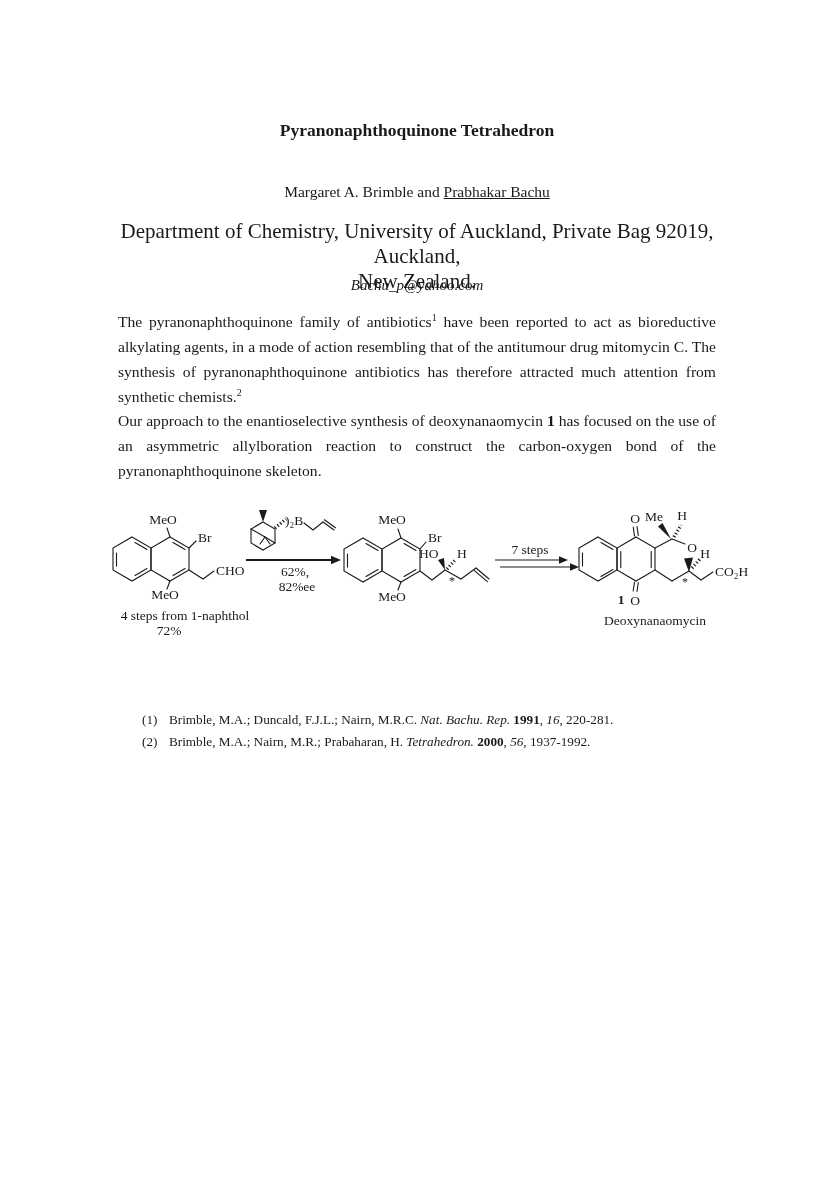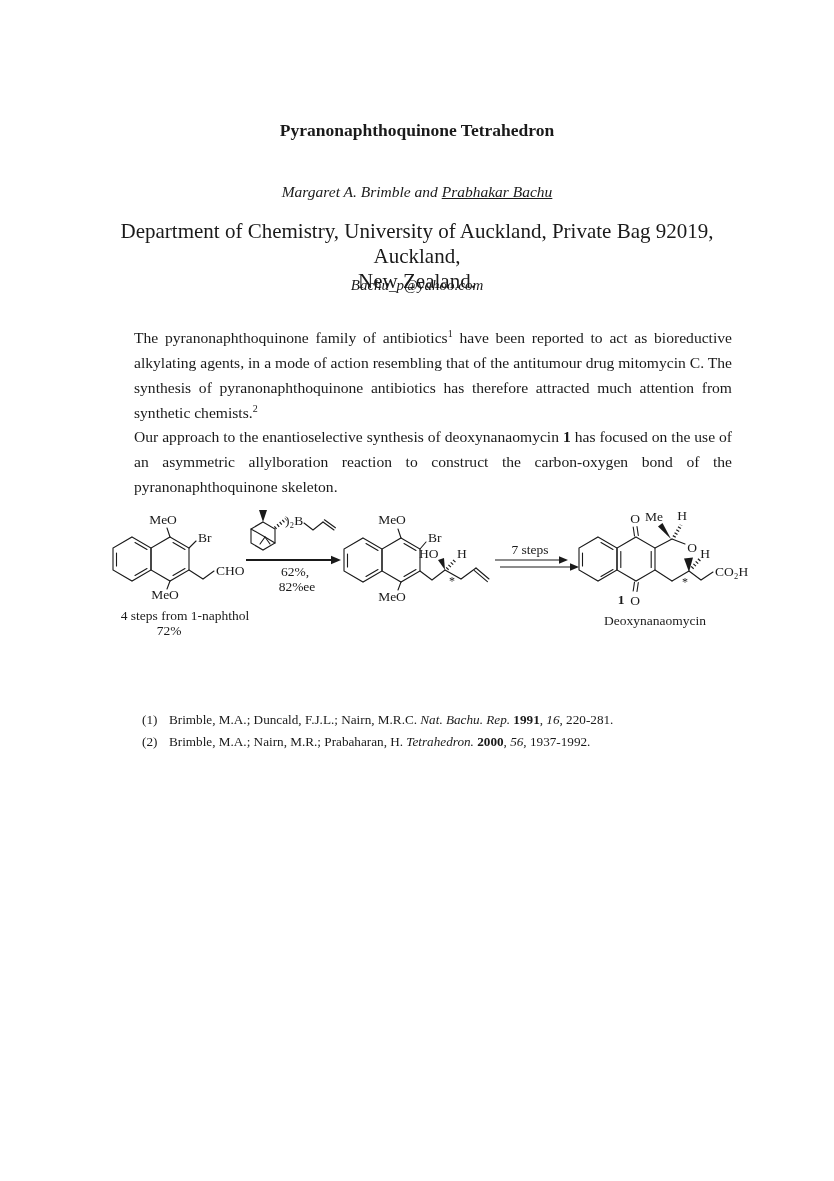--- a/index.html
+++ b/index.html
@@ -1,25 +1,25 @@
 <!DOCTYPE html>
 <html><head>
 <meta charset="utf-8">
 <style>
   html,body{margin:0;padding:0;background:#ffffff;}
   .page{position:relative;width:834px;height:1181px;background:#ffffff;overflow:hidden;
         font-family:"Liberation Serif","DejaVu Serif",serif;color:#1a1a1a;}
   .title{position:absolute;left:118px;width:598px;top:117px;font-size:17.5px;font-weight:bold;
          text-align:center;line-height:26px;}
-  .authors{position:absolute;left:118px;width:598px;top:183px;font-size:15.5px;text-align:center;font-style:italic;}
+  .authors{position:absolute;left:118px;width:598px;top:183px;font-size:15.5px;text-align:center;}
   .authors .u{text-decoration:underline;}
   .affil{position:absolute;left:118px;width:598px;top:219px;font-size:21px;line-height:25px;text-align:center;}
   .email{position:absolute;left:118px;width:598px;top:277px;font-size:15px;font-style:italic;text-align:center;}
   .body{position:absolute;left:118px;width:598px;font-size:15.6px;line-height:25px;
-        text-align:justify;margin:16px;}
+        text-align:justify;margin:0;}
   .p1{top:309px;}
   .p2{top:408px;}
   sup{font-size:10px;line-height:0;vertical-align:super;}
   .scheme{position:absolute;left:108px;top:497px;}
   .scheme .bond{stroke:#1a1a1a;stroke-width:1.1;fill:none;stroke-linecap:round;}
   .scheme .arrow{stroke:#1a1a1a;stroke-width:1.8;fill:none;}
   .scheme .thin-arrow{stroke:#1a1a1a;stroke-width:1.2;fill:none;}
   .scheme .hash{stroke:#1a1a1a;stroke-width:3.4;stroke-dasharray:1.2 2.2;fill:none;}
   .scheme .wedge{fill:#1a1a1a;stroke:none;}
   .scheme .head{fill:#1a1a1a;stroke:none;}

